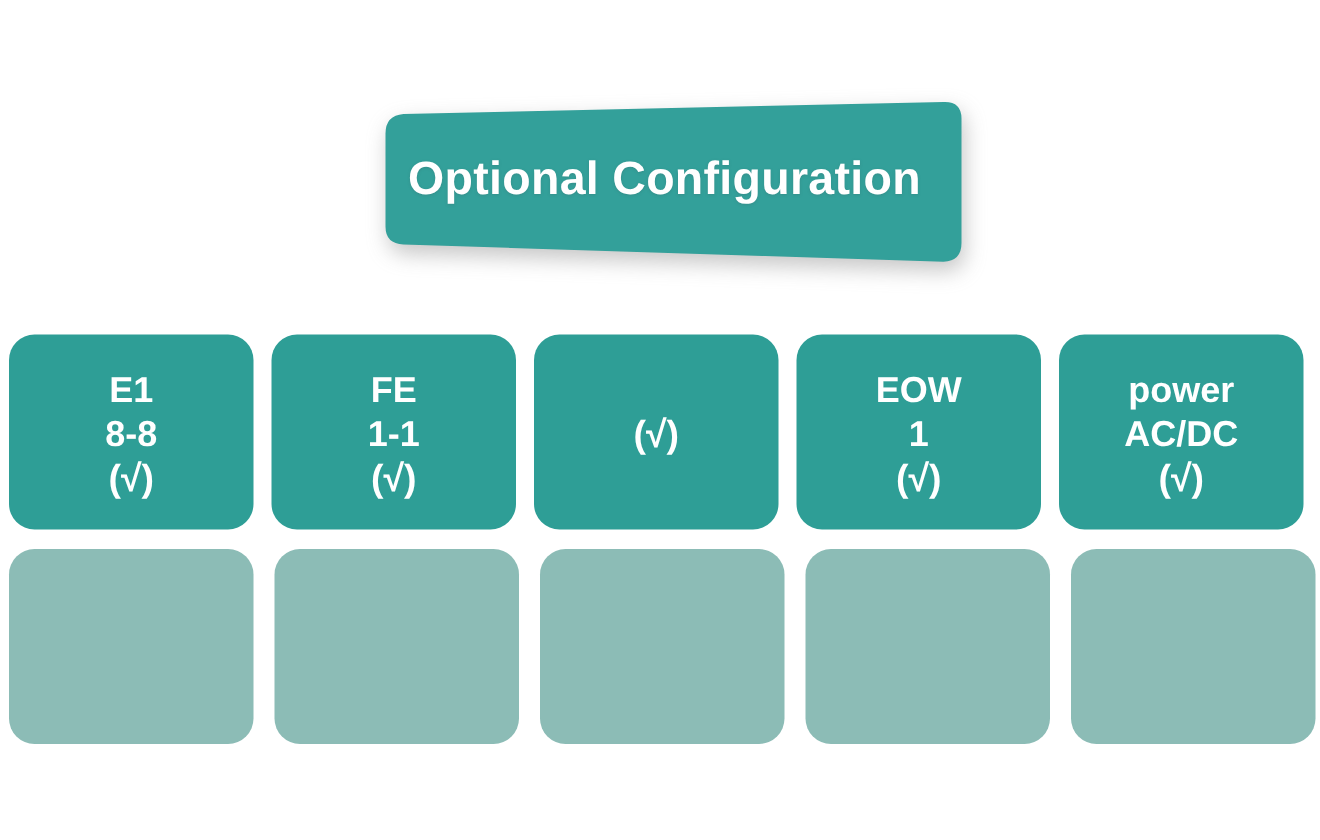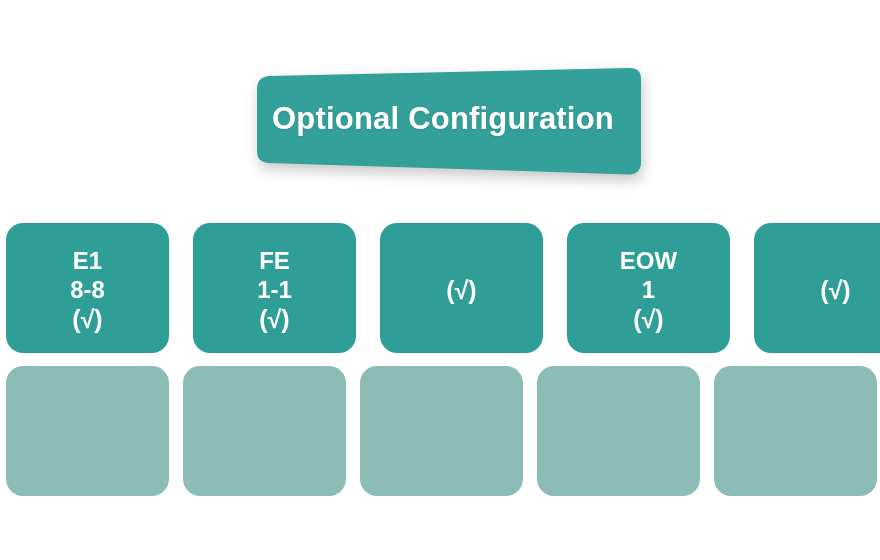--- a/index.html
+++ b/index.html
@@ -65,21 +65,21 @@
   }
 
   
   #grid-top {
     position: absolute;
     left: 6px;
     top: 223px;
     width: 867px;
     height: 130px;
     display: flex;
-    gap: 24px;
+    gap: 12px;
   }
 
   #grid-bottom {
     position: absolute;
     left: 6px;
     top: 366px;
     width: 867px;
     height: 130px;
     display: flex;
     gap: 14px;
@@ -162,20 +162,22 @@
       <div class="opt-line check">(√)</div>
     </div>
 
     <div class="opt-box">
       <div class="opt-line">EOW</div>
       <div class="opt-line">1</div>
       <div class="opt-line check">(√)</div>
     </div>
 
     <div class="opt-box">
+      <div class="opt-line">power</div>
+      <div class="opt-line">AC/DC</div>
       <div class="opt-line check">(√)</div>
     </div>
 
   </div>
 
   <div id="grid-bottom">
     <div class="slot-box"></div>
     <div class="slot-box"></div>
     <div class="slot-box"></div>
     <div class="slot-box"></div>

